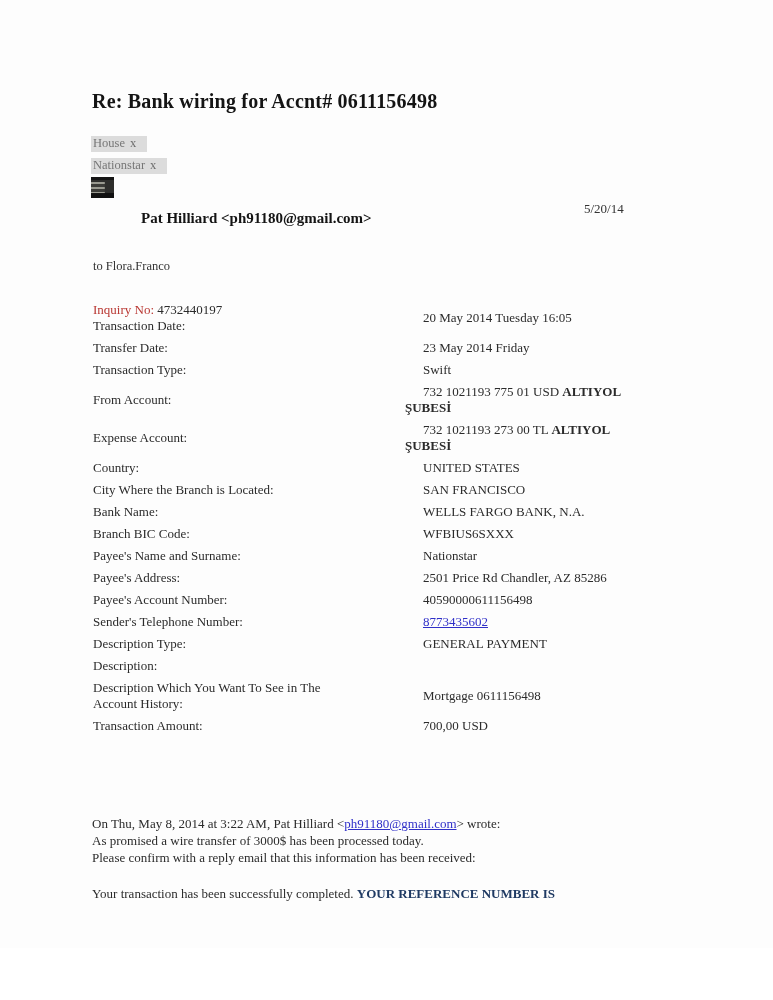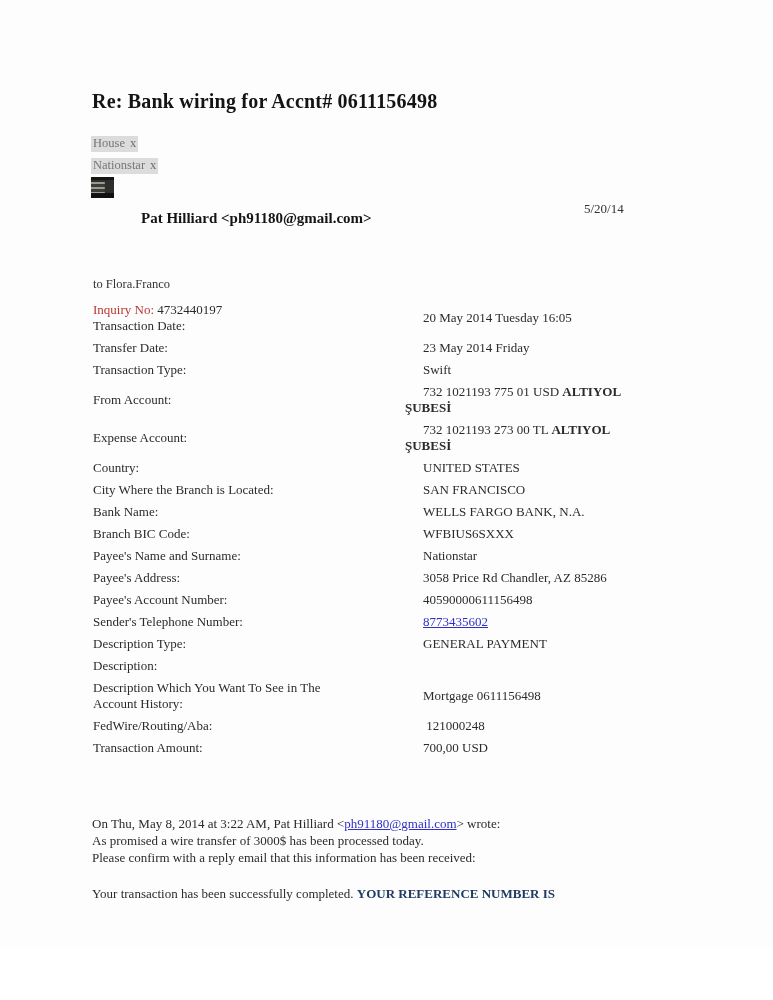--- a/index.html
+++ b/index.html
@@ -8,40 +8,40 @@
     background:#fdfdfd; overflow:hidden;
     font-family:"Liberation Serif","DejaVu Serif",serif; color:#262626;
   }
   .subject {
     position:absolute; left:92px; top:90px;
     font-size:20px; font-weight:bold; color:#141414; letter-spacing:.2px;
   }
   .chips { position:absolute; left:91px; top:136px; }
   .chip {
     display:block; width:max-content; background:#dcdcdc; color:#767676;
-    font-size:12.5px; line-height:15px; padding:0 2px 1px 2px; margin-bottom:6px;
+    font-size:12.5px; line-height:15px; padding:0 11px 1px 2px; margin-bottom:6px;
     cursor:pointer;
   }
   .chip .x { margin-left:5px; color:#6d6d6d; }
   .thumb {
     position:absolute; left:91px; top:177px; width:23px; height:21px;
     background:
       linear-gradient(180deg, rgba(20,20,20,.95) 0 3px, transparent 3px 16px, rgba(15,15,15,.95) 16px),
       repeating-linear-gradient(180deg, #9a9a90 0 2px, #3c3c38 2px 5px),
       #2e2e2c;
     background-size:100% 100%, 60% 70%, 100% 100%;
     background-position:0 0, 0 5px, 0 0;
     background-repeat:no-repeat;
   }
   .sender {
     position:absolute; left:93px; top:210px;
     font-size:15px; font-weight:bold; color:#141414;margin-left:48px;
   }
   .hdr-date { position:absolute; left:584px; top:201px; font-size:13px; color:#333; }
-  .to-line { position:absolute; left:93px; top:259px; font-size:12.5px; color:#333;margin-top:18px; }
+  .to-line { position:absolute; left:93px; top:259px; font-size:12.5px; color:#333; }
 
   table.details { position:absolute; left:93px; top:299px; border-collapse:collapse; }
   table.details td {
     vertical-align:middle; font-size:13px; line-height:16px; padding:3px 0;
   }
   td.lbl { width:312px; white-space:pre-wrap; color:#2b2b2b; }
   td.val { width:262px; white-space:pre-wrap; text-indent:18px; color:#2b2b2b; }
 
   .red  { color:#b93732; }
   .b    { font-weight:bold; }
@@ -113,21 +113,21 @@
         <tr>
           <td class="lbl"><span>Branch BIC Code:</span></td>
           <td class="val"><span>WFBIUS6SXXX</span></td>
         </tr>
         <tr>
           <td class="lbl"><span>Payee's Name and Surname:</span></td>
           <td class="val"><span>Nationstar</span></td>
         </tr>
         <tr>
           <td class="lbl"><span>Payee's Address:</span></td>
-          <td class="val"><span>3058 Price Rd Chandler, AZ 85286</span></td>
+          <td class="val"><span>2501 Price Rd Chandler, AZ 85286</span></td>
         </tr>
         <tr>
           <td class="lbl"><span>Payee's Account Number:</span></td>
           <td class="val"><span>40590000611156498</span></td>
         </tr>
         <tr>
           <td class="lbl"><span>Sender's Telephone Number:</span></td>
           <td class="val"><a href="#" class="lnk">8773435602</a></td>
         </tr>
         <tr>
@@ -137,24 +137,20 @@
         <tr>
           <td class="lbl"><span>Description:</span></td>
           <td class="val"></td>
         </tr>
         <tr>
           <td class="lbl"><span>Description Which You Want To See in The
 Account History:</span></td>
           <td class="val"><span>Mortgage 0611156498</span></td>
         </tr>
         <tr>
-          <td class="lbl"><span>FedWire/Routing/Aba:</span></td>
-          <td class="val"><span> 121000248</span></td>
-        </tr>
-        <tr>
           <td class="lbl"><span>Transaction Amount:</span></td>
           <td class="val"><span>700,00 USD</span></td>
         </tr>
       </tbody>
   </table>
 
   <div class="footer" id="footer">
       <div class="para"><span>On Thu, May 8, 2014 at 3:22 AM, Pat Hilliard &lt;</span><a href="#" class="lnk">ph91180@gmail.com</a><span>&gt; wrote:</span></div>
       <div class="para"><span>As promised a wire transfer of 3000$ has been processed today.</span></div>
       <div class="para"><span>Please confirm with a reply email that this information has been received:</span></div>

